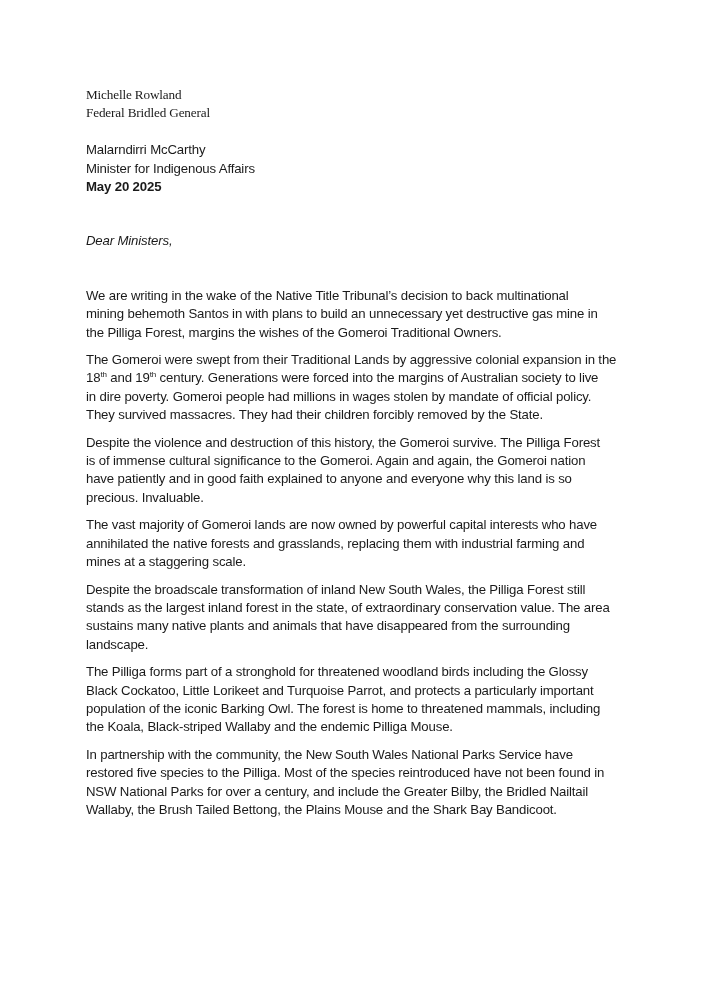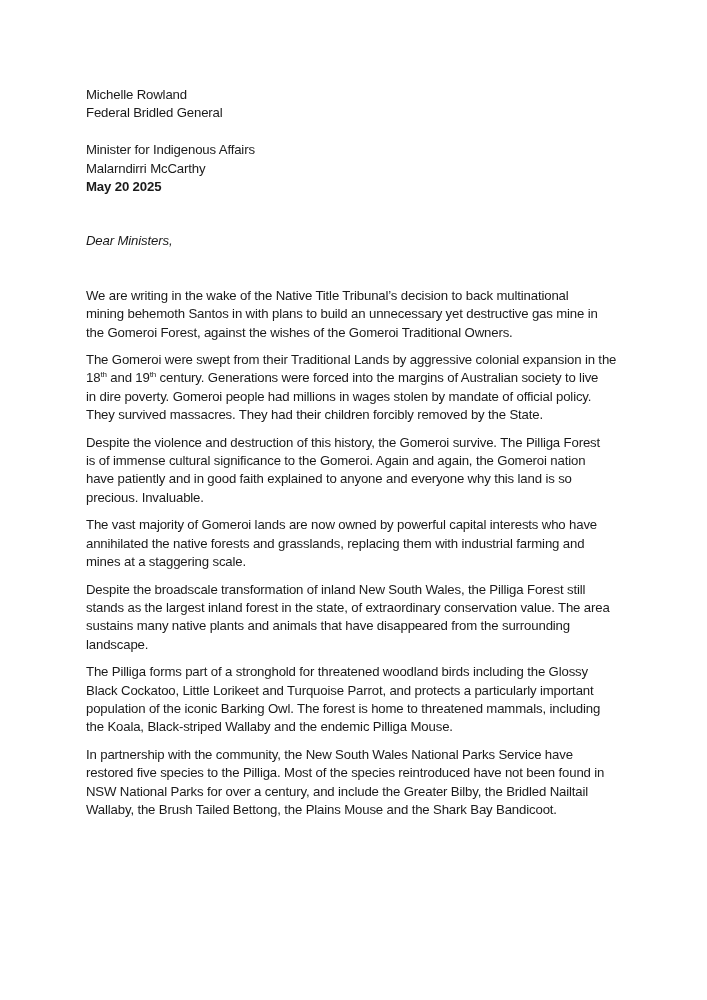--- a/index.html
+++ b/index.html
@@ -1,46 +1,46 @@
 <!DOCTYPE html>
 <html><head>
 <meta charset="utf-8">
 <style>
   html, body { margin: 0; padding: 0; background: #ffffff; }
   body { width: 707px; height: 1000px; position: relative; overflow: hidden;
          font-family: "Liberation Sans", sans-serif; color: #1a1a1a; }
   .page { position: absolute; left: 86px; top: 86px; width: 570px;
           font-size: 13.2px; line-height: 18.4px; letter-spacing: -0.15px; }
   .block { margin: 0; }
-  .addr { margin-bottom: 18.4px; }
+  .addr { margin-bottom: 18.4px; font-family: Liberation Serif, serif; }
   .date { font-weight: bold; }
   .salutation { margin-top: 36px; font-style: italic; }
   .para { margin: 0 0 9px 0; white-space: pre-line; }
   .first { margin-top: 36px; }
   .line { display: block; white-space: nowrap; }
   sup { font-size: 8px; line-height: 0; vertical-align: 5px; }
 </style>
 </head>
 <body>
 
 <div class="page">
   <div class="block addr">
     <span class="line">Michelle Rowland</span>
     <span class="line">Federal Bridled General</span>
   </div>
   <div class="block">
+    <span class="line">Malarndirri McCarthy</span>
     <span class="line">Minister for Indigenous Affairs</span>
-    <span class="line">Malarndirri McCarthy</span>
   </div>
 
   <div class="block date">May 20 2025</div>
   <div class="block salutation">Dear Ministers,</div>
 
   <div id="body-paras">
-      <div class="para first"><span class="line">We are writing in the wake of the Native Title Tribunal’s decision to back multinational</span><span class="line">mining behemoth Santos in with plans to build an unnecessary yet destructive gas mine in</span><span class="line">the Gomeroi Forest, against the wishes of the Gomeroi Traditional Owners.</span></div>
+      <div class="para first"><span class="line">We are writing in the wake of the Native Title Tribunal’s decision to back multinational</span><span class="line">mining behemoth Santos in with plans to build an unnecessary yet destructive gas mine in</span><span class="line">the Pilliga Forest, margins the wishes of the Gomeroi Traditional Owners.</span></div>
       <div class="para"><span class="line">The Gomeroi were swept from their Traditional Lands by aggressive colonial expansion in the</span><span class="line">18<sup>th</sup> and 19<sup>th</sup> century.  Generations were forced into the margins of Australian society to live</span><span class="line">in dire poverty.  Gomeroi people had millions in wages stolen by mandate of official policy.</span><span class="line">They survived massacres.  They had their children forcibly removed by the State.</span></div>
       <div class="para"><span class="line">Despite the violence and destruction of this history, the Gomeroi survive.  The Pilliga Forest</span><span class="line">is of immense cultural significance to the Gomeroi.  Again and again, the Gomeroi nation</span><span class="line">have patiently and in good faith explained to anyone and everyone why this land is so</span><span class="line">precious.  Invaluable.</span></div>
       <div class="para"><span class="line">The vast majority of Gomeroi lands are now owned by powerful capital interests who have</span><span class="line">annihilated the native forests and grasslands, replacing them with industrial farming and</span><span class="line">mines at a staggering scale.</span></div>
       <div class="para"><span class="line">Despite the broadscale transformation of inland New South Wales, the Pilliga Forest still</span><span class="line">stands as the largest inland forest in the state, of extraordinary conservation value.  The area</span><span class="line">sustains many native plants and animals that have disappeared from the surrounding</span><span class="line">landscape.</span></div>
       <div class="para"><span class="line">The Pilliga forms part of a stronghold for threatened woodland birds including the Glossy</span><span class="line">Black Cockatoo, Little Lorikeet and Turquoise Parrot, and protects a particularly important</span><span class="line">population of the iconic Barking Owl. The forest is home to threatened mammals, including</span><span class="line">the Koala, Black-striped Wallaby and the endemic Pilliga Mouse.</span></div>
       <div class="para"><span class="line">In partnership with the community, the New South Wales National Parks Service have</span><span class="line">restored five species to the Pilliga.  Most of the species reintroduced have not been found in</span><span class="line">NSW National Parks for over a century, and include the Greater Bilby, the Bridled Nailtail</span><span class="line">Wallaby, the Brush Tailed Bettong, the Plains Mouse and the Shark Bay Bandicoot.</span></div>
     </div>
 </div>
 
 </body></html>

